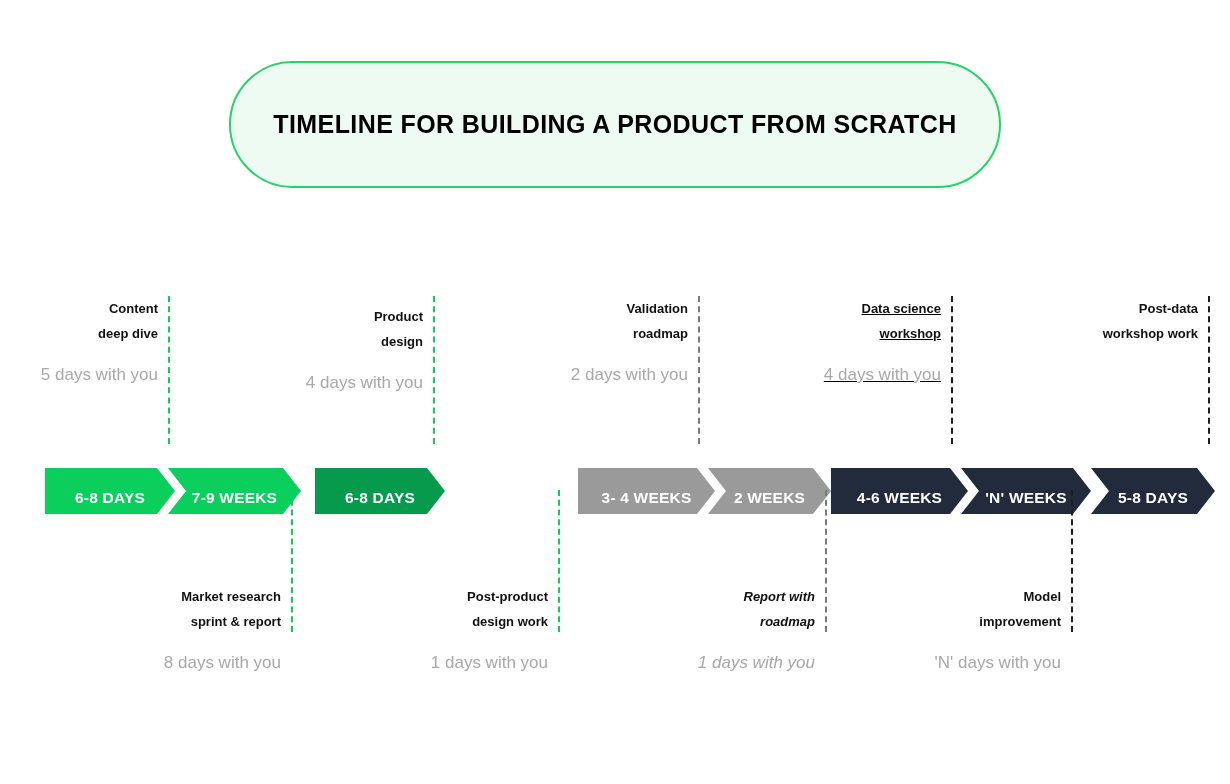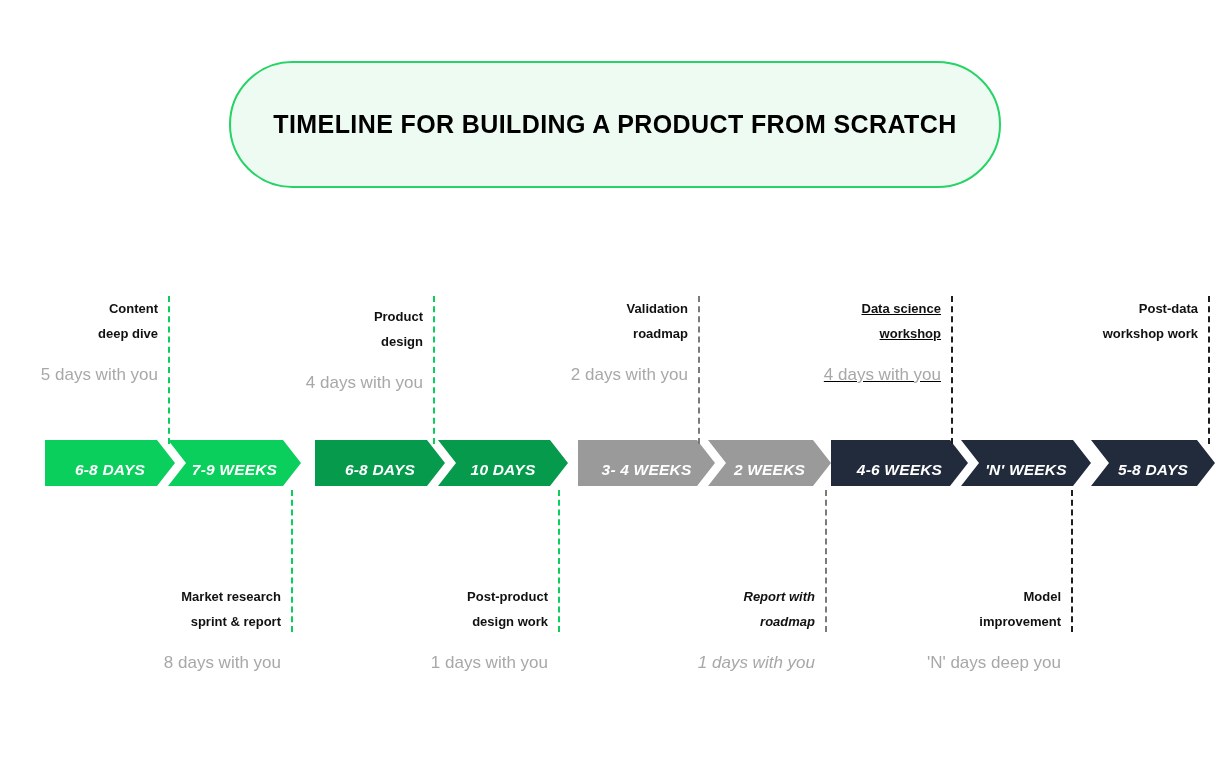--- a/index.html
+++ b/index.html
@@ -41,26 +41,25 @@
     position: absolute;
     left: 0;
     top: 0;
     width: 1230px;
     height: 784px;
   }
 
   
   .chev {
     position: absolute;
-    top: 440px;
+    top: 468px;
     height: 60px;
     display: flex;
     align-items: center;
     justify-content: center;
-    font-style: italic;
   }
   .chev-label {
     color: #ffffff;
     font-size: 15.5px;
     font-weight: bold;
     letter-spacing: 0.2px;
     white-space: nowrap;
     position: relative;
     z-index: 2;
   }
@@ -121,23 +120,20 @@
     </div>
     <div class="chev" style="left: 315px; width: 130px; background: rgb(6, 155, 76); clip-path: polygon(0px 0px, 112px 0px, 130px 23px, 112px 46px, 0px 46px);">
       <span class="chev-label">6-8 DAYS</span>
     </div>
     <div class="connector" style="left: 433px; border-left-color: rgb(10, 207, 92); top: 296px; height: 148px;"></div>
     <div class="caption" style="top: 304px; left: 0px; width: 423px; padding-left: 40px;">
       <div class="caption-title">Product
 design</div>
       <div class="caption-sub">4 days with you</div>
     </div>
-    <div class="chev" style="left: 438px; width: 130px; background: rgb(6, 155, 76); clip-path: polygon(0px 0px, 112px 0px, 130px 23px, 112px 46px, 0px 46px, 18px 23px);">
-      <span class="chev-label">10 DAYS</span>
-    </div>
     <div class="connector" style="left: 558px; border-left-color: rgb(10, 207, 92); top: 490px; height: 142px;"></div>
     <div class="caption" style="top: 584px; left: 0px; width: 548px;">
       <div class="caption-title">Post-product
 design work</div>
       <div class="caption-sub">1 days with you</div>
     </div>
     <div class="chev" style="left: 578px; width: 137px; background: rgb(154, 154, 154); clip-path: polygon(0px 0px, 119px 0px, 137px 23px, 119px 46px, 0px 46px);">
       <span class="chev-label">3- 4 WEEKS</span>
     </div>
     <div class="connector" style="left: 698px; border-left-color: rgb(122, 122, 122); top: 296px; height: 148px;"></div>
@@ -164,21 +160,21 @@
 workshop</div>
       <div class="caption-sub">4 days with you</div>
     </div>
     <div class="chev" style="left: 961px; width: 130px; background: rgb(34, 43, 60); clip-path: polygon(0px 0px, 112px 0px, 130px 23px, 112px 46px, 0px 46px, 18px 23px);">
       <span class="chev-label">'N' WEEKS</span>
     </div>
     <div class="connector" style="left: 1071px; border-left-color: rgb(29, 29, 29); top: 490px; height: 142px;"></div>
     <div class="caption" style="top: 584px; left: 0px; width: 1061px; padding-left: 14px;">
       <div class="caption-title">Model
 improvement</div>
-      <div class="caption-sub">'N' days deep you</div>
+      <div class="caption-sub">'N' days with you</div>
     </div>
     <div class="chev" style="left: 1091px; width: 124px; background: rgb(34, 43, 60); clip-path: polygon(0px 0px, 106px 0px, 124px 23px, 106px 46px, 0px 46px, 18px 23px);">
       <span class="chev-label">5-8 DAYS</span>
     </div>
     <div class="connector" style="left: 1208px; border-left-color: rgb(29, 29, 29); top: 296px; height: 148px;"></div>
     <div class="caption" style="top: 296px; left: 0px; width: 1198px;">
       <div class="caption-title">Post-data
 workshop work</div>
     </div>
   </div>

